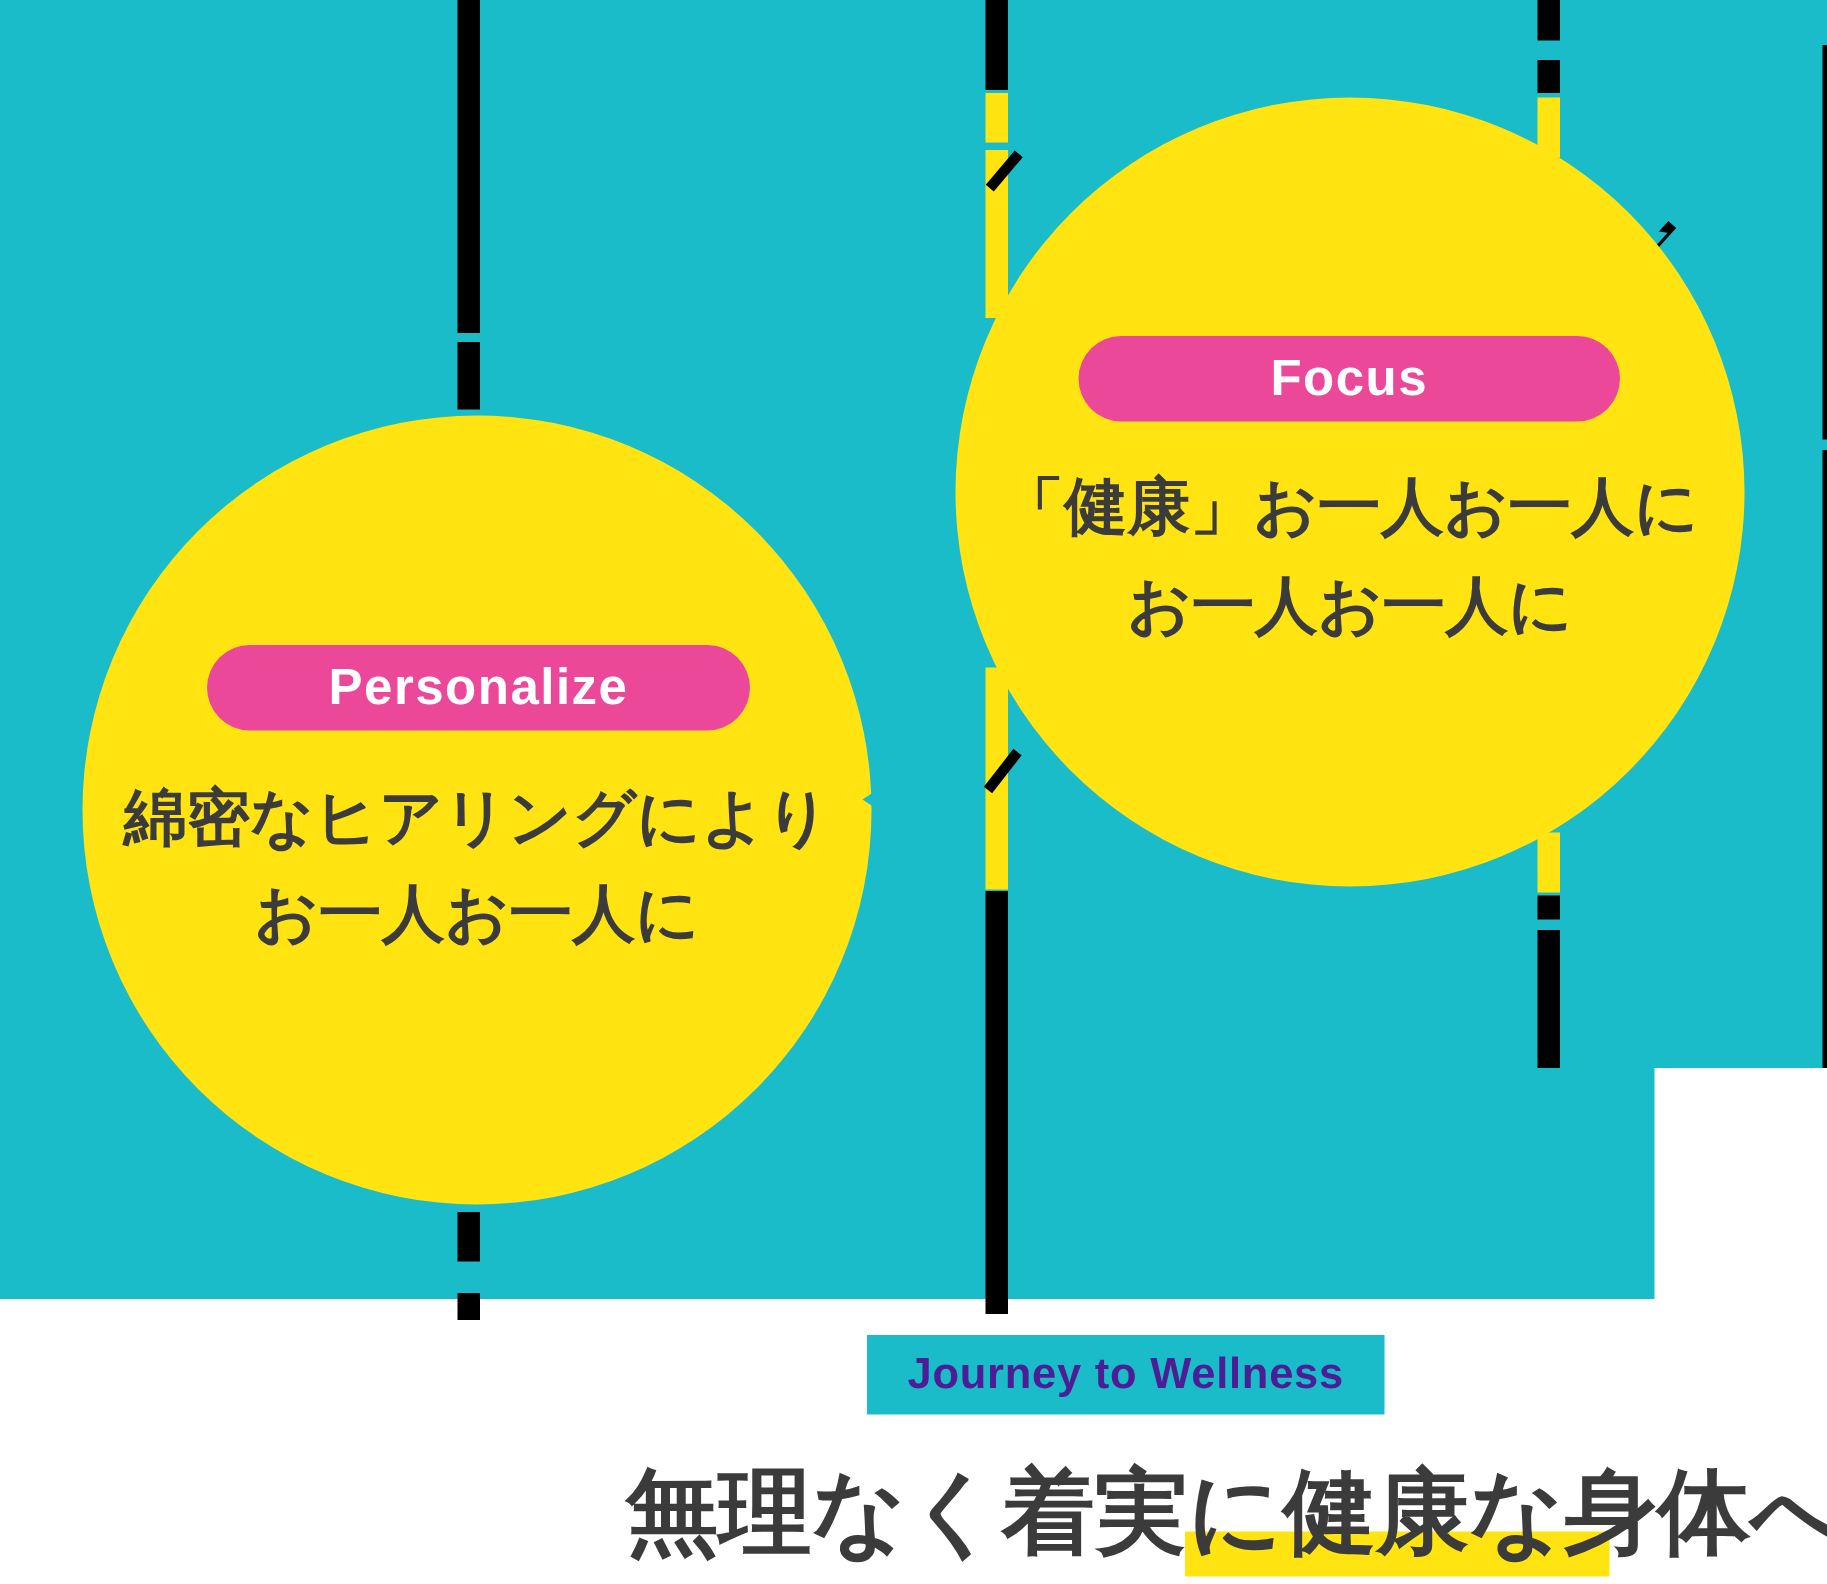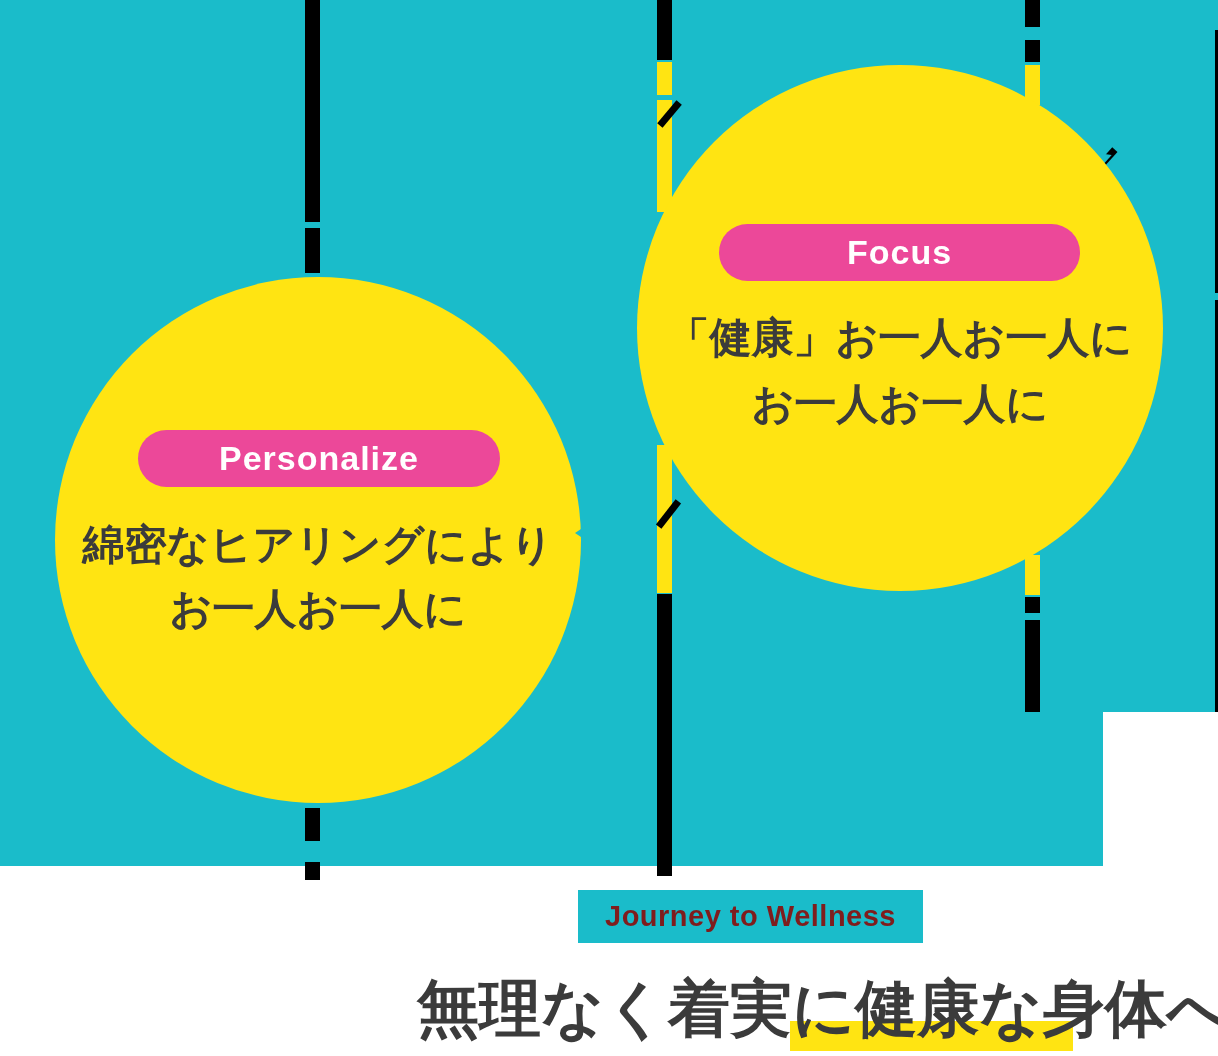--- a/index.html
+++ b/index.html
@@ -43,21 +43,21 @@
 
   .circle-text{
     position:absolute;width:526px;text-align:center;
     color:#3B3B3B;font-weight:700;font-size:42px;
   }
   .circle-text-left{left:55px;top:516px;line-height:64px;font-family:Liberation Mono, monospace;}
   .circle-text-right{left:637px;top:305px;line-height:66px;}
 
   .badge{
     position:absolute;left:578px;top:890px;width:345px;height:53px;
-    background:#1ABCCA;color:#7f1d1d;font-size:29px;font-weight:700;
+    background:#1ABCCA;color:#4c1d95;font-size:29px;font-weight:700;
     display:flex;align-items:center;justify-content:center;letter-spacing:0.5px;
   }
   .heading-highlight{
     position:absolute;left:790px;top:1021px;width:283px;height:30px;
     background:#FFE412;
   }
   .heading{
     position:absolute;left:417px;top:980px;
     font-size:62px;line-height:58px;font-weight:700;color:#3B3B3B;
     white-space:nowrap;

